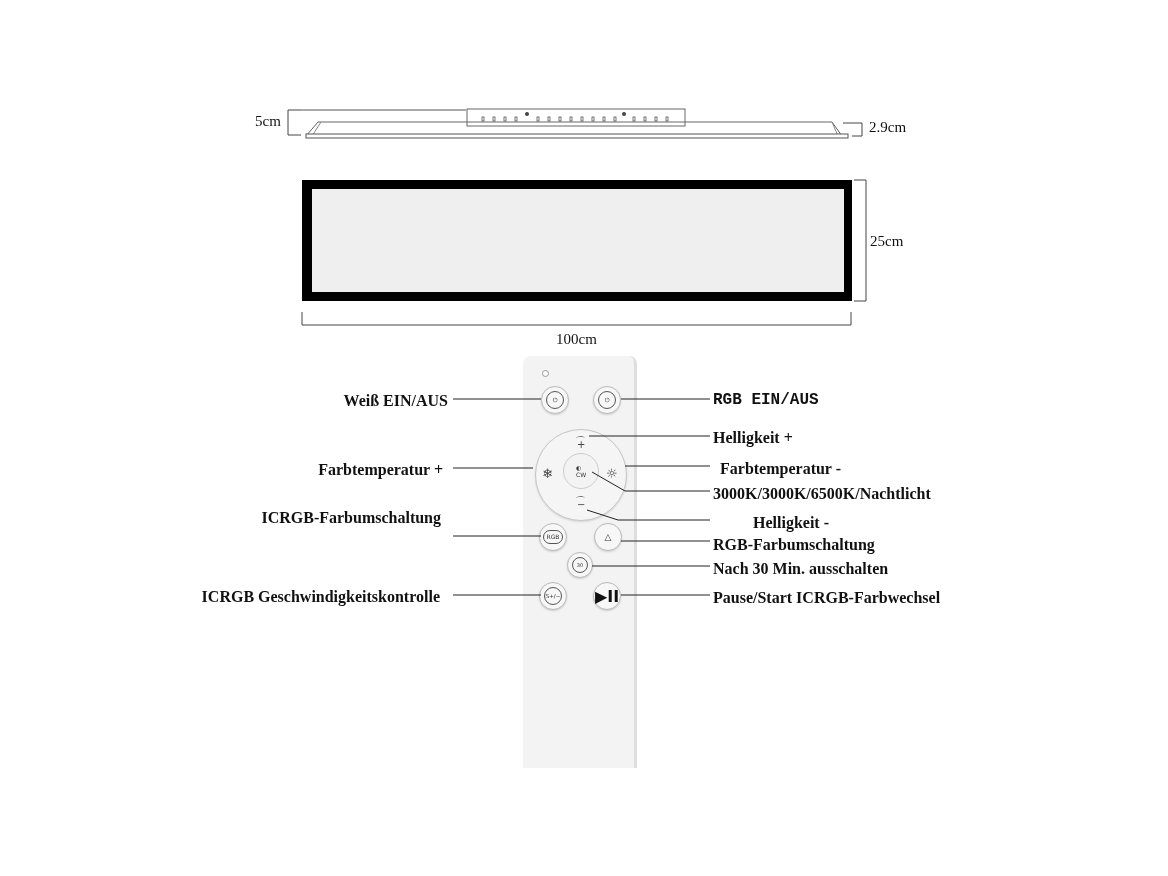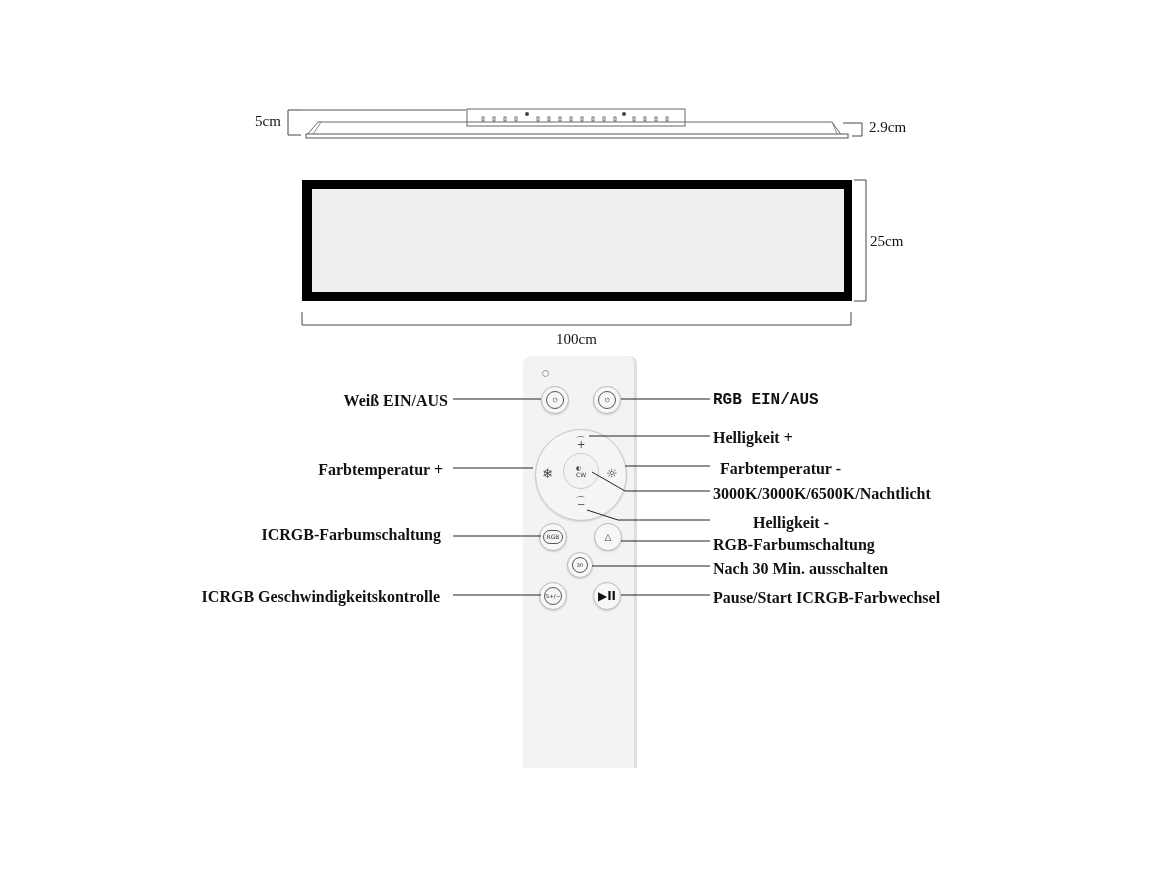--- a/index.html
+++ b/index.html
@@ -119,21 +119,21 @@
   </div>
 
   <div class="btn" style="left:44px; top:196px; width:26px; height:26px;">
     <div class="inner" style="font-size:5px;">30</div>
   </div>
 
   <div class="btn" style="left:16px; top:226px; width:28px; height:28px;">
     <div class="inner" style="font-size:5.5px;">S+/−</div>
   </div>
   <div class="btn" style="left:70px; top:226px; width:28px; height:28px;">
-    <div style="font-size:12px; font-weight:bold; color:#111;text-align:center;">▶II</div>
+    <div style="font-size:16px; font-weight:bold; color:#111;text-align:center;">▶II</div>
   </div>
 </div>
 
 <svg class="line-svg" viewBox="0 0 1168 876">
   <g stroke="#222" stroke-width="1">
 
     <line x1="453" y1="399" x2="541" y2="399"></line>
     <line x1="453" y1="468" x2="533" y2="468"></line>
     <line x1="453" y1="536" x2="541" y2="536"></line>
     <line x1="453" y1="595" x2="541" y2="595"></line>
@@ -144,21 +144,21 @@
     <polyline points="592,472 625,491 710,491" fill="none"></polyline>
     <polyline points="587,510 618,520 710,520" fill="none"></polyline>
     <line x1="621" y1="541" x2="710" y2="541"></line>
     <line x1="592" y1="566" x2="710" y2="566"></line>
     <line x1="621" y1="595" x2="710" y2="595"></line>
   </g>
 </svg>
 
 <div class="abs label left" style="right:720px; top:392px;">Weiß EIN/AUS</div>
 <div class="abs label left" style="right:725px; top:461px;">Farbtemperatur +</div>
-<div class="abs label left" style="right:727px; top:526px;">ICRGB-Farbumschaltung</div>
+<div class="abs label left" style="right:727px; top:509px;">ICRGB-Farbumschaltung</div>
 <div class="abs label left" style="right:728px; top:588px;">ICRGB Geschwindigkeitskontrolle</div>
 
 <div class="abs label" style="left:713px; top:391px;font-family:Liberation Mono, monospace;">RGB EIN/AUS</div>
 <div class="abs label" style="left:713px; top:429px;">Helligkeit +</div>
 <div class="abs label" style="left:713px; top:460px;margin-left:7px;">Farbtemperatur -</div>
 <div class="abs label" style="left:713px; top:485px;">3000K/3000K/6500K/Nachtlicht</div>
 <div class="abs label" style="left:713px; top:514px;margin-left:40px;">Helligkeit -</div>
 <div class="abs label" style="left:713px; top:536px;text-align:center;">RGB-Farbumschaltung</div>
 <div class="abs label" style="left:713px; top:560px;">Nach 30 Min. ausschalten</div>
 <div class="abs label" style="left:713px; top:589px;">Pause/Start ICRGB-Farbwechsel</div>

